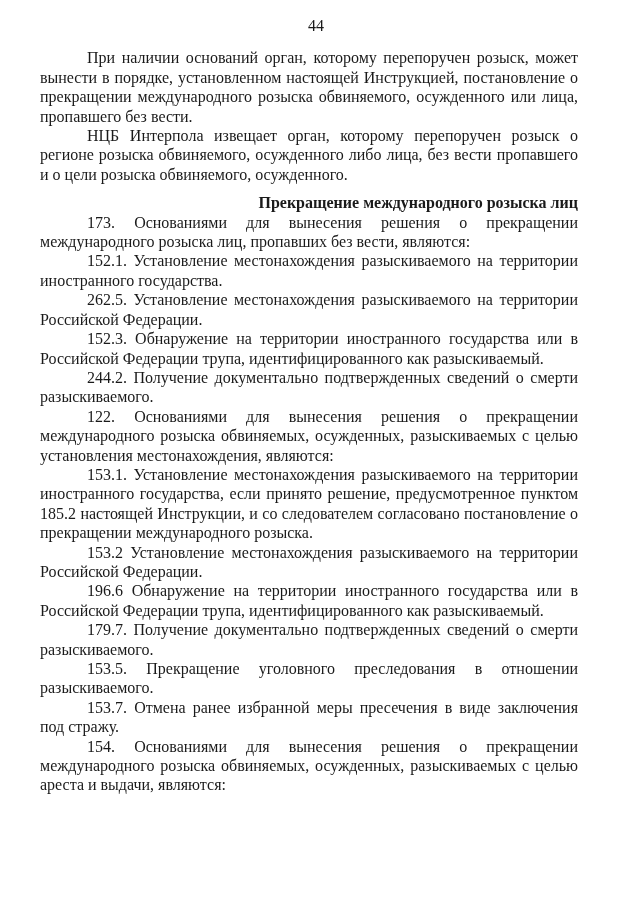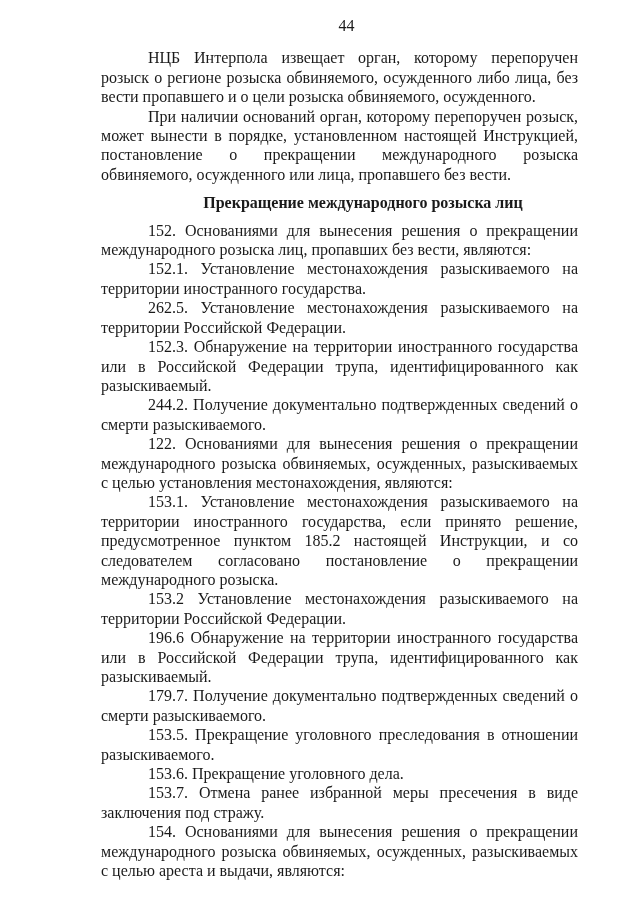--- a/index.html
+++ b/index.html
@@ -5,61 +5,60 @@
   html, body {
     margin: 0;
     padding: 0;
     background: #ffffff;
   }
   .page {
     box-sizing: border-box;
     width: 640px;
     height: 900px;
     background: #ffffff;
-    padding: 16px 62px 0 101px;
+    padding: 16px 62px 0 40px;
     font-family: "Liberation Serif", "DejaVu Serif", serif;
     font-size: 16px;
     line-height: 19.4px;
     color: #1a1a1a;
     overflow: hidden;
   }
   .page-number {
     text-align: center;
     margin-bottom: 13px;
     padding-left: 14px;
   }
   .p {
     text-align: justify;
     text-indent: 47px;
     margin: 0;
   }
   .h {
     font-weight: bold;
-    text-align: center;
+    text-align: right;
     text-indent: 47px;
-    margin: 9px 0 8px 0;
+    margin: 9px 0 0 0;
   }
 </style>
 </head>
 <body>
 
 <div class="page">
   <div class="page-number">44</div>
   <div class="content">
+      <div class="p">При наличии оснований орган, которому перепоручен розыск, может вынести в порядке, установленном настоящей Инструкцией, постановление о прекращении международного розыска обвиняемого, осужденного или лица, пропавшего без вести.</div>
       <div class="p">НЦБ Интерпола извещает орган, которому перепоручен розыск о регионе розыска обвиняемого, осужденного либо лица, без вести пропавшего и о цели розыска обвиняемого, осужденного.</div>
-      <div class="p">При наличии оснований орган, которому перепоручен розыск, может вынести в порядке, установленном настоящей Инструкцией, постановление о прекращении международного розыска обвиняемого, осужденного или лица, пропавшего без вести.</div>
       <div class="h">Прекращение международного розыска лиц</div>
-      <div class="p">152. Основаниями для вынесения решения о прекращении международного розыска лиц, пропавших без вести, являются:</div>
+      <div class="p">173. Основаниями для вынесения решения о прекращении международного розыска лиц, пропавших без вести, являются:</div>
       <div class="p">152.1. Установление местонахождения разыскиваемого на территории иностранного государства.</div>
       <div class="p">262.5. Установление местонахождения разыскиваемого на территории Российской Федерации.</div>
       <div class="p">152.3. Обнаружение на территории иностранного государства или в Российской Федерации трупа, идентифицированного как разыскиваемый.</div>
       <div class="p">244.2. Получение документально подтвержденных сведений о смерти разыскиваемого.</div>
       <div class="p">122. Основаниями для вынесения решения о прекращении международного розыска обвиняемых, осужденных, разыскиваемых с целью установления местонахождения, являются:</div>
       <div class="p">153.1. Установление местонахождения разыскиваемого на территории иностранного государства, если принято решение, предусмотренное пунктом 185.2 настоящей Инструкции, и со следователем согласовано постановление о прекращении международного розыска.</div>
       <div class="p">153.2 Установление местонахождения разыскиваемого на территории Российской Федерации.</div>
       <div class="p">196.6 Обнаружение на территории иностранного государства или в Российской Федерации трупа, идентифицированного как разыскиваемый.</div>
       <div class="p">179.7. Получение документально подтвержденных сведений о смерти разыскиваемого.</div>
       <div class="p">153.5. Прекращение уголовного преследования в отношении разыскиваемого.</div>
-      <div class="p">153.6. Прекращение уголовного дела.</div>
       <div class="p">153.7. Отмена ранее избранной меры пресечения в виде заключения под стражу.</div>
       <div class="p">154. Основаниями для вынесения решения о прекращении международного розыска обвиняемых, осужденных, разыскиваемых с целью ареста и выдачи, являются:</div>
     </div>
 </div>
 
 </body></html>

